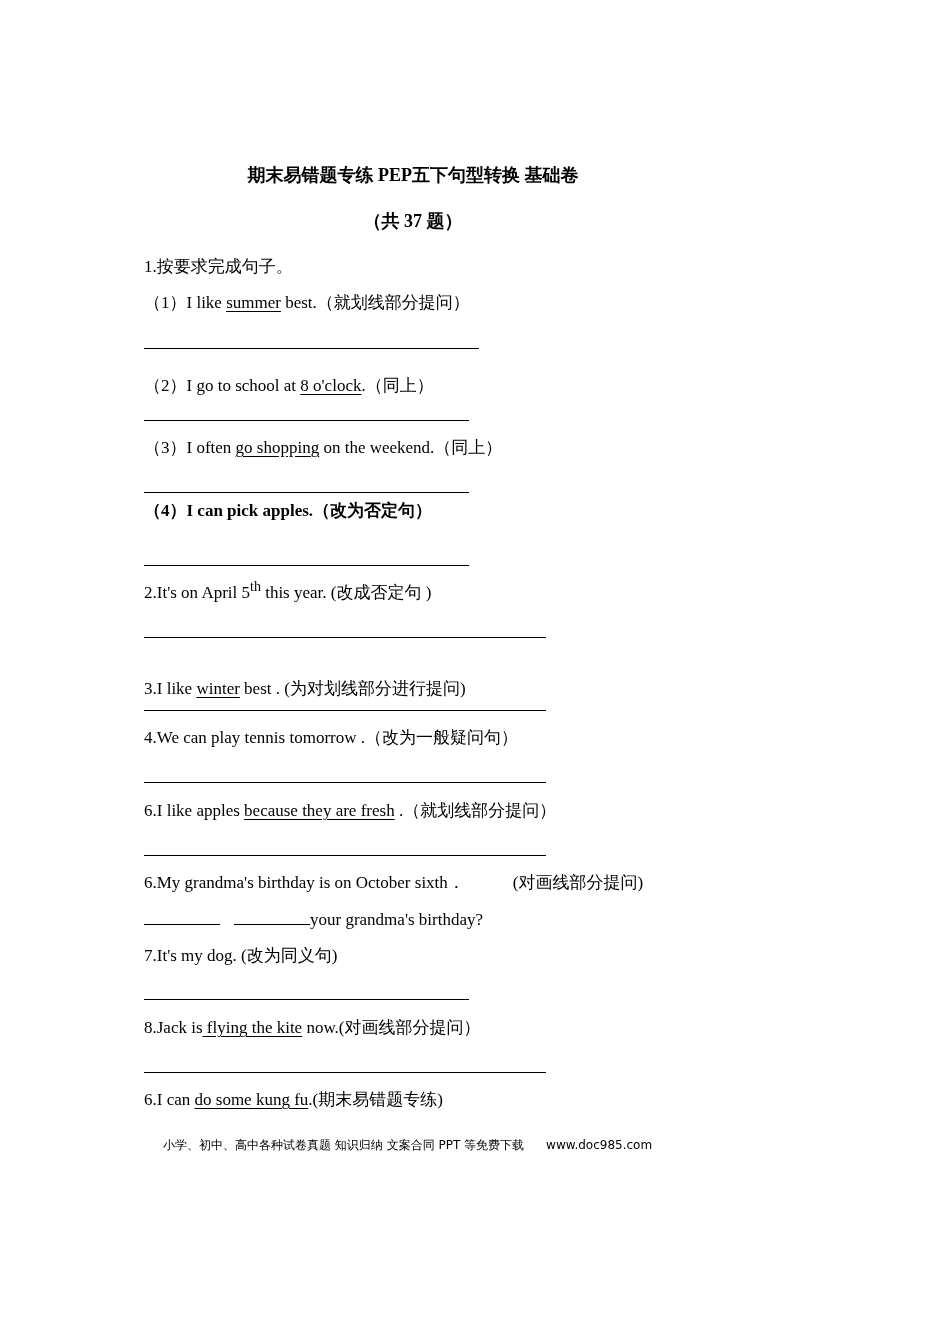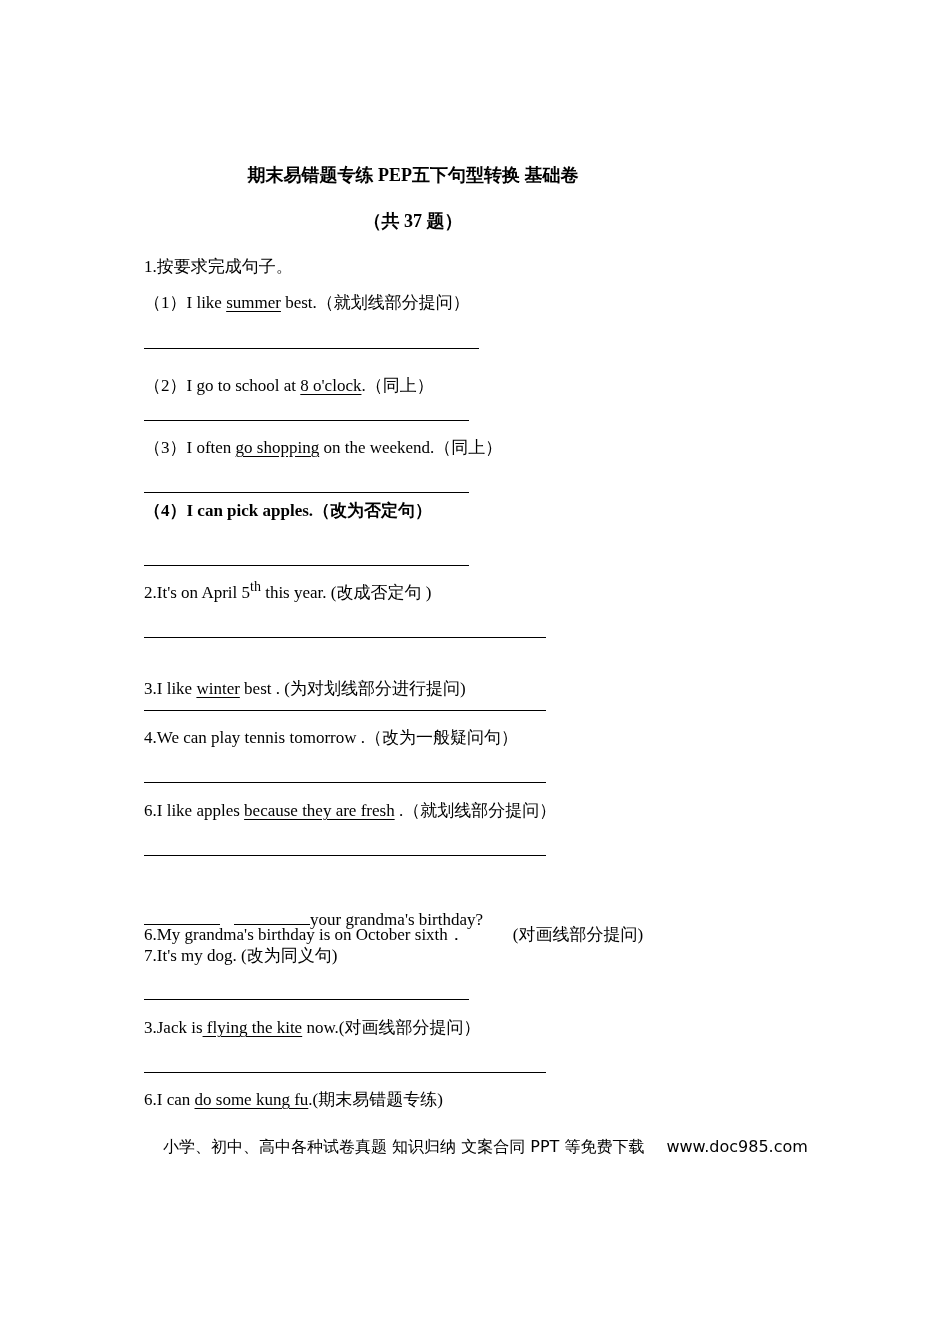--- a/index.html
+++ b/index.html
@@ -4,21 +4,21 @@
   <style>
     html, body { margin: 0; padding: 0; background: #ffffff; }
     body { width: 950px; height: 1344px; position: relative; overflow: hidden;
            font-family: "Liberation Serif", "DejaVu Serif", serif; color: #000; }
     .title { position: absolute; left: 0; width: 826px; text-align: center; font-weight: bold; font-size: 18px; }
     .line { position: absolute; left: 144px; font-size: 17px; white-space: nowrap; line-height: 22px; }
     .u { text-decoration: underline; text-underline-offset: 3px; }
     .blank { position: absolute; left: 144px; height: 0; border-top: 1px solid #000; }
     .inline-blank { display: inline-block; border-bottom: 1px solid #000; height: 1px; vertical-align: baseline; }
     sup { font-size: 14px; vertical-align: super; line-height: 0; }
-    .footer { position: absolute; top: 1137px; left: 163px; font-family: "DejaVu Sans", "Liberation Sans", sans-serif; font-size: 16px; color: #000; white-space: nowrap; }
+    .footer { position: absolute; top: 1137px; left: 163px; font-family: "DejaVu Sans", "Liberation Sans", sans-serif; font-size: 12px; color: #000; white-space: nowrap; }
     .footer .url { margin-left: 22px; }
   </style>
 </head>
 <body>
 
 <div class="title" style="top:163px;">期末易错题专练  PEP五下句型转换  基础卷</div>
 <div class="title" style="top:209px;">（共 37 题）</div>
 
 <div class="line" style="top:256px;">1.按要求完成句子。</div>
 
@@ -51,32 +51,32 @@
 <div class="blank" style="top:710px; width:402px;"></div>
 
 <div class="line" style="top:727px;">4.We can play tennis tomorrow .（改为一般疑问句）</div>
 <div class="blank" style="top:782px; width:402px;"></div>
 
 <div class="line" style="top:800px;">
   <span>6.I like apples </span><span class="u">because they are fresh</span><span> .（就划线部分提问）</span>
 </div>
 <div class="blank" style="top:855px; width:402px;"></div>
 
-<div class="line" style="top:924px;text-align:right;">
+<div class="line" style="top:872px;text-align:right;">
   <span>6.My grandma's birthday is on October sixth．</span><span style="display:inline-block; width:48px;"></span><span>(对画线部分提问)</span>
 </div>
 <div class="line" style="top:909px;">
   <span class="inline-blank" style="width:76px;"></span><span style="display:inline-block; width:14px;"></span><span class="inline-blank" style="width:76px;"></span><span>your grandma's birthday?</span>
 </div>
 
 <div class="line" style="top:945px;">7.It's my dog. (改为同义句)</div>
 <div class="blank" style="top:999px; width:325px;"></div>
 
 <div class="line" style="top:1017px;">
-  <span>3.Jack is</span><span class="u" style="white-space:pre;text-align:center;"> flying the kite</span><span> now.(对画线部分提问）</span>
+  <span>8.Jack is</span><span class="u" style="white-space:pre;text-align:center;"> flying the kite</span><span> now.(对画线部分提问）</span>
 </div>
 <div class="blank" style="top:1072px; width:402px;"></div>
 
 <div class="line" style="top:1089px;">
   <span>6.I can </span><span class="u">do some kung fu</span><span>.(期末易错题专练)</span>
 </div>
 
 <div class="footer">
   <span>小学、初中、高中各种试卷真题  知识归纳  文案合同  PPT 等免费下载</span><span class="url">www.doc985.com</span>
 </div>

